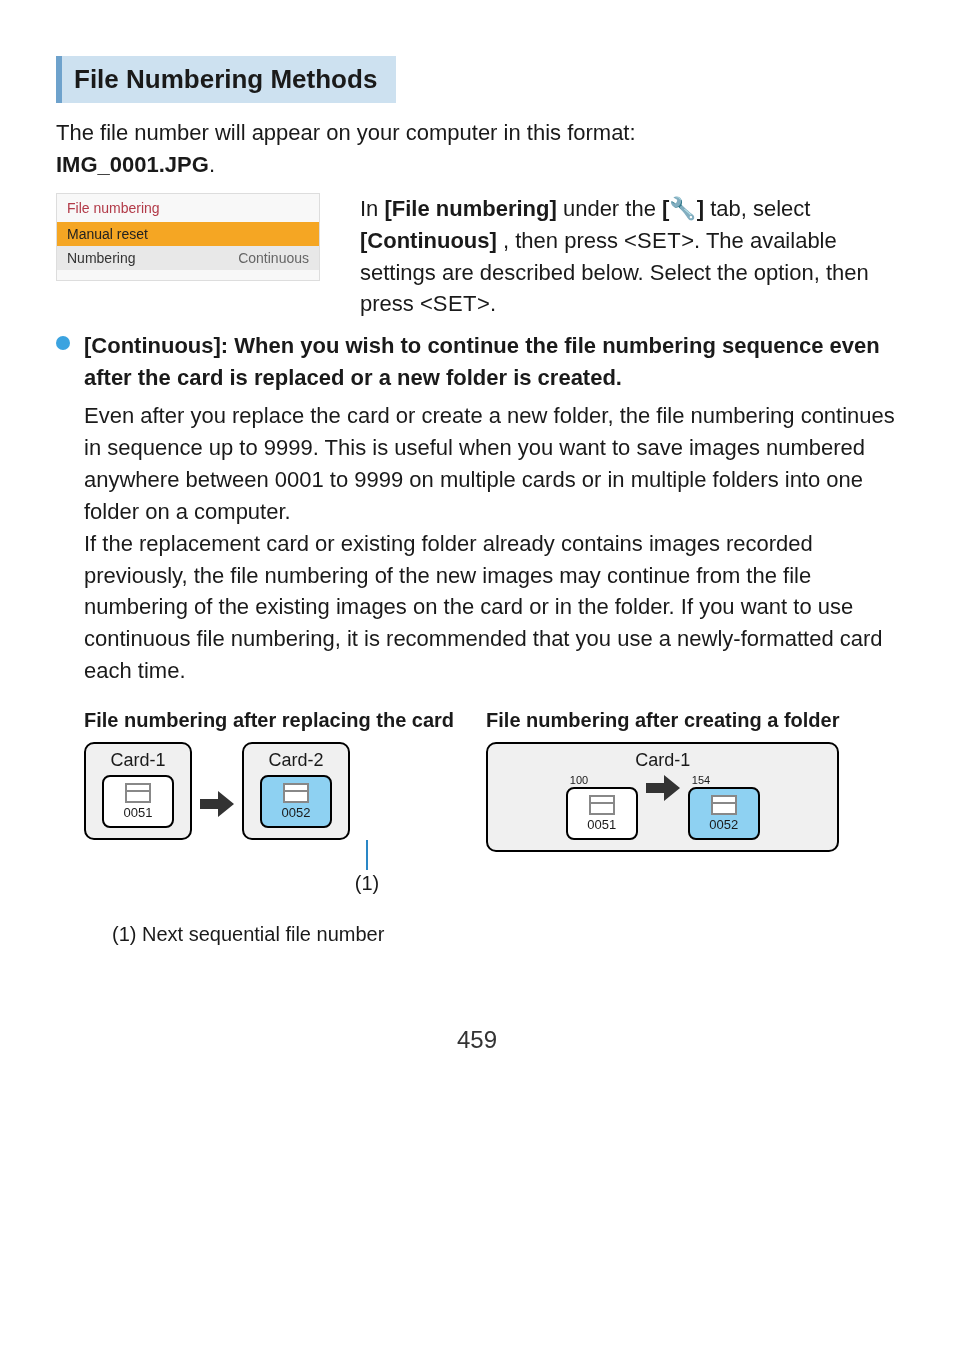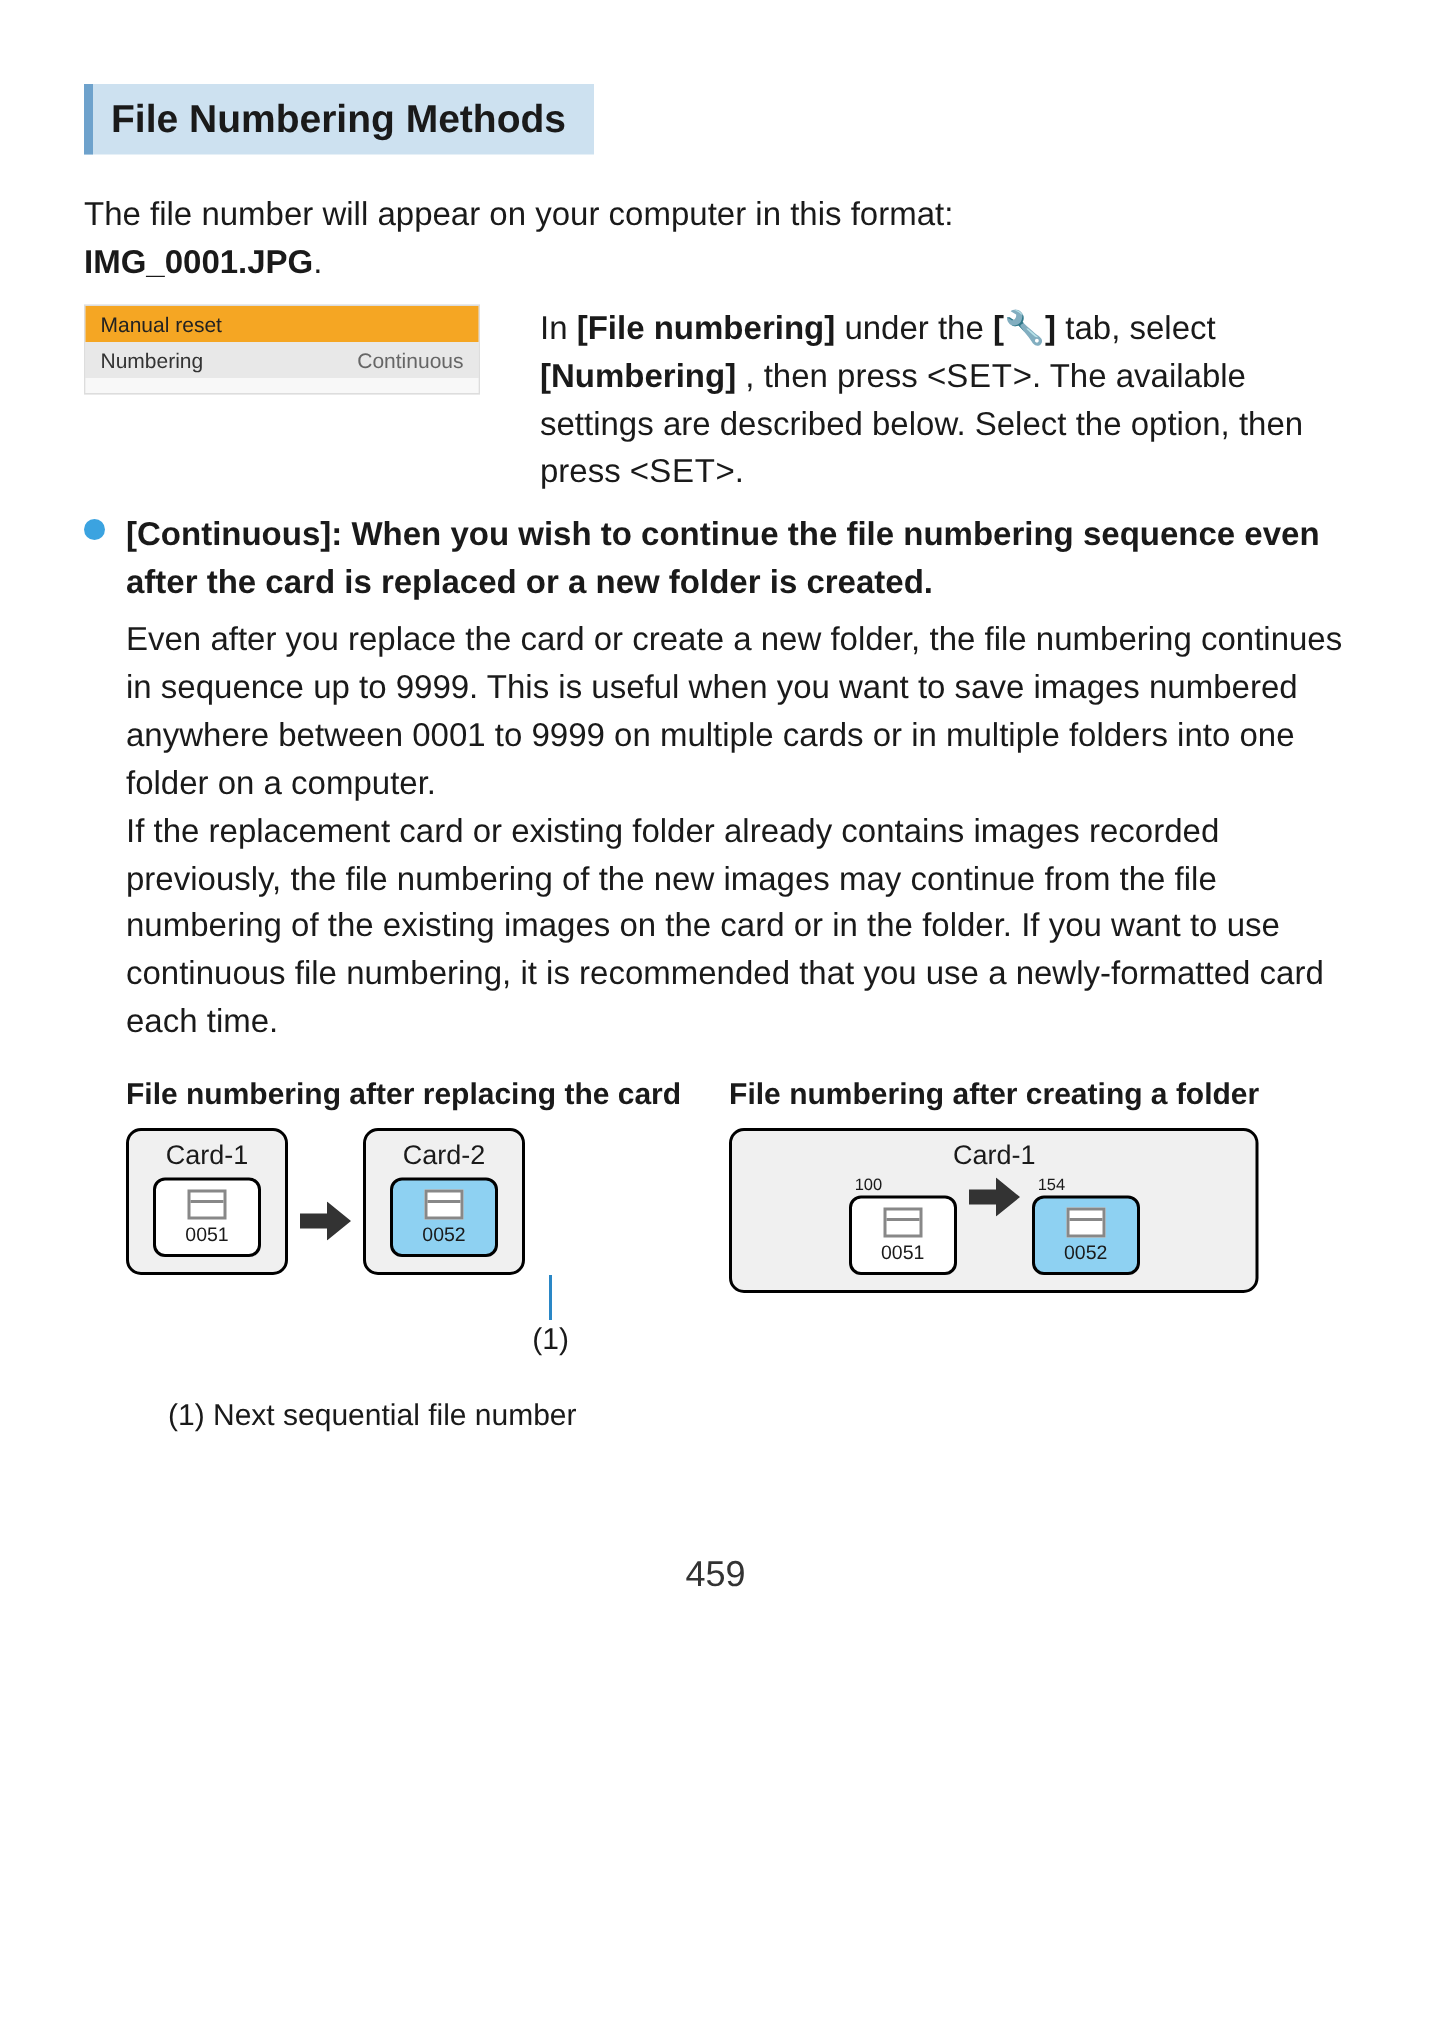--- a/index.html
+++ b/index.html
@@ -13,21 +13,21 @@
   }
   .page {
     padding: 56px 56px 40px 56px;
   }
   .section-title {
     background: #cde1f0;
     border-left: 6px solid #6ea2cc;
     padding: 8px 12px;
     font-size: 26px;
     font-weight: bold;
-    margin-bottom: 24px;
+    margin-bottom: 14px;
     display: inline-block;
     min-width: 340px;
   }
   .body-text {
     font-size: 22px;
     line-height: 1.45;
     margin: 0 0 6px 0;
   }
   .bold { font-weight: bold; }
 
@@ -219,37 +219,38 @@
   <div class="section-title">File Numbering Methods</div>
 
 
   <p class="body-text">
     <span>The file number will appear on your computer in this format: </span><br>
     <span class="bold">IMG_0001.JPG</span><span>.</span>
   </p>
 
   <div class="row-context">
     <div class="menu-screenshot">
+      <div class="menu-header">File numbering</div>
       <div class="menu-row hl">
         <span class="mlabel">Manual reset</span>
       </div>
       <div class="menu-row">
         <span class="mlabel">Numbering</span>
         <span class="mvalue">Continuous</span>
       </div>
       <div class="menu-foot"></div>
     </div>
 
     <div class="context-text">
       <span>In </span>
       <span class="bold">[File numbering]</span>
       <span> under the </span>
       <span class="bold">[</span><span class="bold glyph-wrench">🔧</span><span class="bold">]</span>
       <span> tab, select </span>
-      <span class="bold">[Numbering]</span>
+      <span class="bold">[Continuous]</span>
       <span>, then press &lt;</span><span class="glyph-set">SET</span><span>&gt;. The available settings are described below. Select the option, then press &lt;</span><span class="glyph-set">SET</span><span>&gt;.</span>
     </div>
   </div>
 
   <div class="bullet-block">
     <div class="bullet-dot"></div>
     <div class="bullet-title">[Continuous]: When you wish to continue the file numbering sequence even after the card is replaced or a new folder is created.</div>
     <div class="bullet-body">Even after you replace the card or create a new folder, the file numbering continues in sequence up to 9999. This is useful when you want to save images numbered anywhere between 0001 to 9999 on multiple cards or in multiple folders into one folder on a computer.</div>
     <div class="bullet-body">If the replacement card or existing folder already contains images recorded previously, the file numbering of the new images may continue from the file numbering of the existing images on the card or in the folder. If you want to use continuous file numbering, it is recommended that you use a newly-formatted card each time.</div>
   </div>

